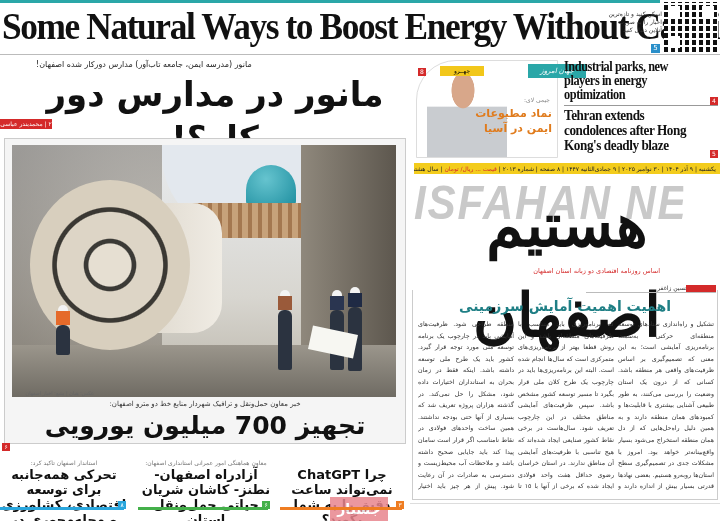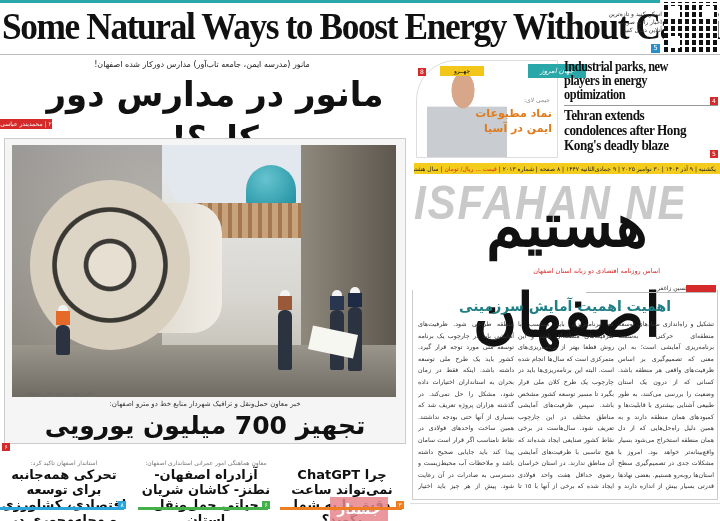--- a/index.html
+++ b/index.html
@@ -10,21 +10,21 @@
 .qr{left:664px;top:2px;width:54px;height:50px;background:
  repeating-linear-gradient(90deg,#111 0 4px,#fff 4px 7px),#111;}
 .qr-inner{position:absolute;inset:0;background:
  linear-gradient(#fff,#fff) 4px 4px/12px 12px no-repeat,
  linear-gradient(#fff,#fff) 38px 4px/12px 12px no-repeat,
  linear-gradient(#fff,#fff) 4px 34px/12px 12px no-repeat,
  repeating-linear-gradient(0deg,transparent 0 5px,#fff 5px 7px)}
 .qr-text{left:604px;top:10px;width:58px;font-size:6px;line-height:8px;text-align:right;direction:rtl;color:#333}
 .qr-num{left:651px;top:44px;width:9px;height:9px;background:#2a8fc9;color:#fff;font-size:7px;text-align:center;line-height:9px}
 .divider{left:0;top:54px;width:720px;height:1px;background:#bbb}
-.kicker1{left:12px;top:60px;width:380px;text-align:center;font-size:8px;color:#222;direction:rtl}
+.kicker1{left:36px;top:60px;width:380px;text-align:left;font-size:8px;color:#222;direction:rtl}
 .headline1{left:30px;top:72px;width:370px;text-align:center;font-size:34px;font-weight:bold;color:#111;direction:rtl;line-height:44px}
 .author1{left:0;top:119px;width:52px;height:10px;background:#d42a2a;color:#fff;font-size:6px;line-height:10px;text-align:center;direction:rtl}
 .photo-frame{left:4px;top:138px;width:402px;height:306px;border:1px solid #ccc;background:#f5f5f5}
 .photo{left:12px;top:145px;width:384px;height:252px;overflow:hidden;background:linear-gradient(180deg,#e9ecef 0%,#d8d6d0 60%,#b9b4a8 100%)}
 .tunnel-l{left:0;top:0;width:170px;height:252px;background:radial-gradient(ellipse at 100% 40%,#9a9388 0%,#5e5850 80%)}
 .tunnel-r{right:0;top:0;width:95px;height:252px;background:linear-gradient(90deg,#8f887c,#5d574e)}
 .arch{left:150px;top:0;width:160px;height:90px;border-radius:0 0 80px 80px;background:#e3e8ee}
 .dome{left:234px;top:20px;width:50px;height:40px;border-radius:25px 25px 4px 4px;background:radial-gradient(circle at 40% 35%,#66c4cf,#1f8fa0)}
 .arcade{left:180px;top:58px;width:140px;height:35px;background:repeating-linear-gradient(90deg,#c7a27a 0 6px,#a47850 6px 10px)}
 .tbm{left:18px;top:35px;width:160px;height:170px;border-radius:50%;background:radial-gradient(circle,#e6dfd2 0 18%,#3b3a36 19% 22%,#ddd5c6 23% 45%,#3a3833 46% 49%,#d8cfbe 50% 96%,#6b6457 97%)}

